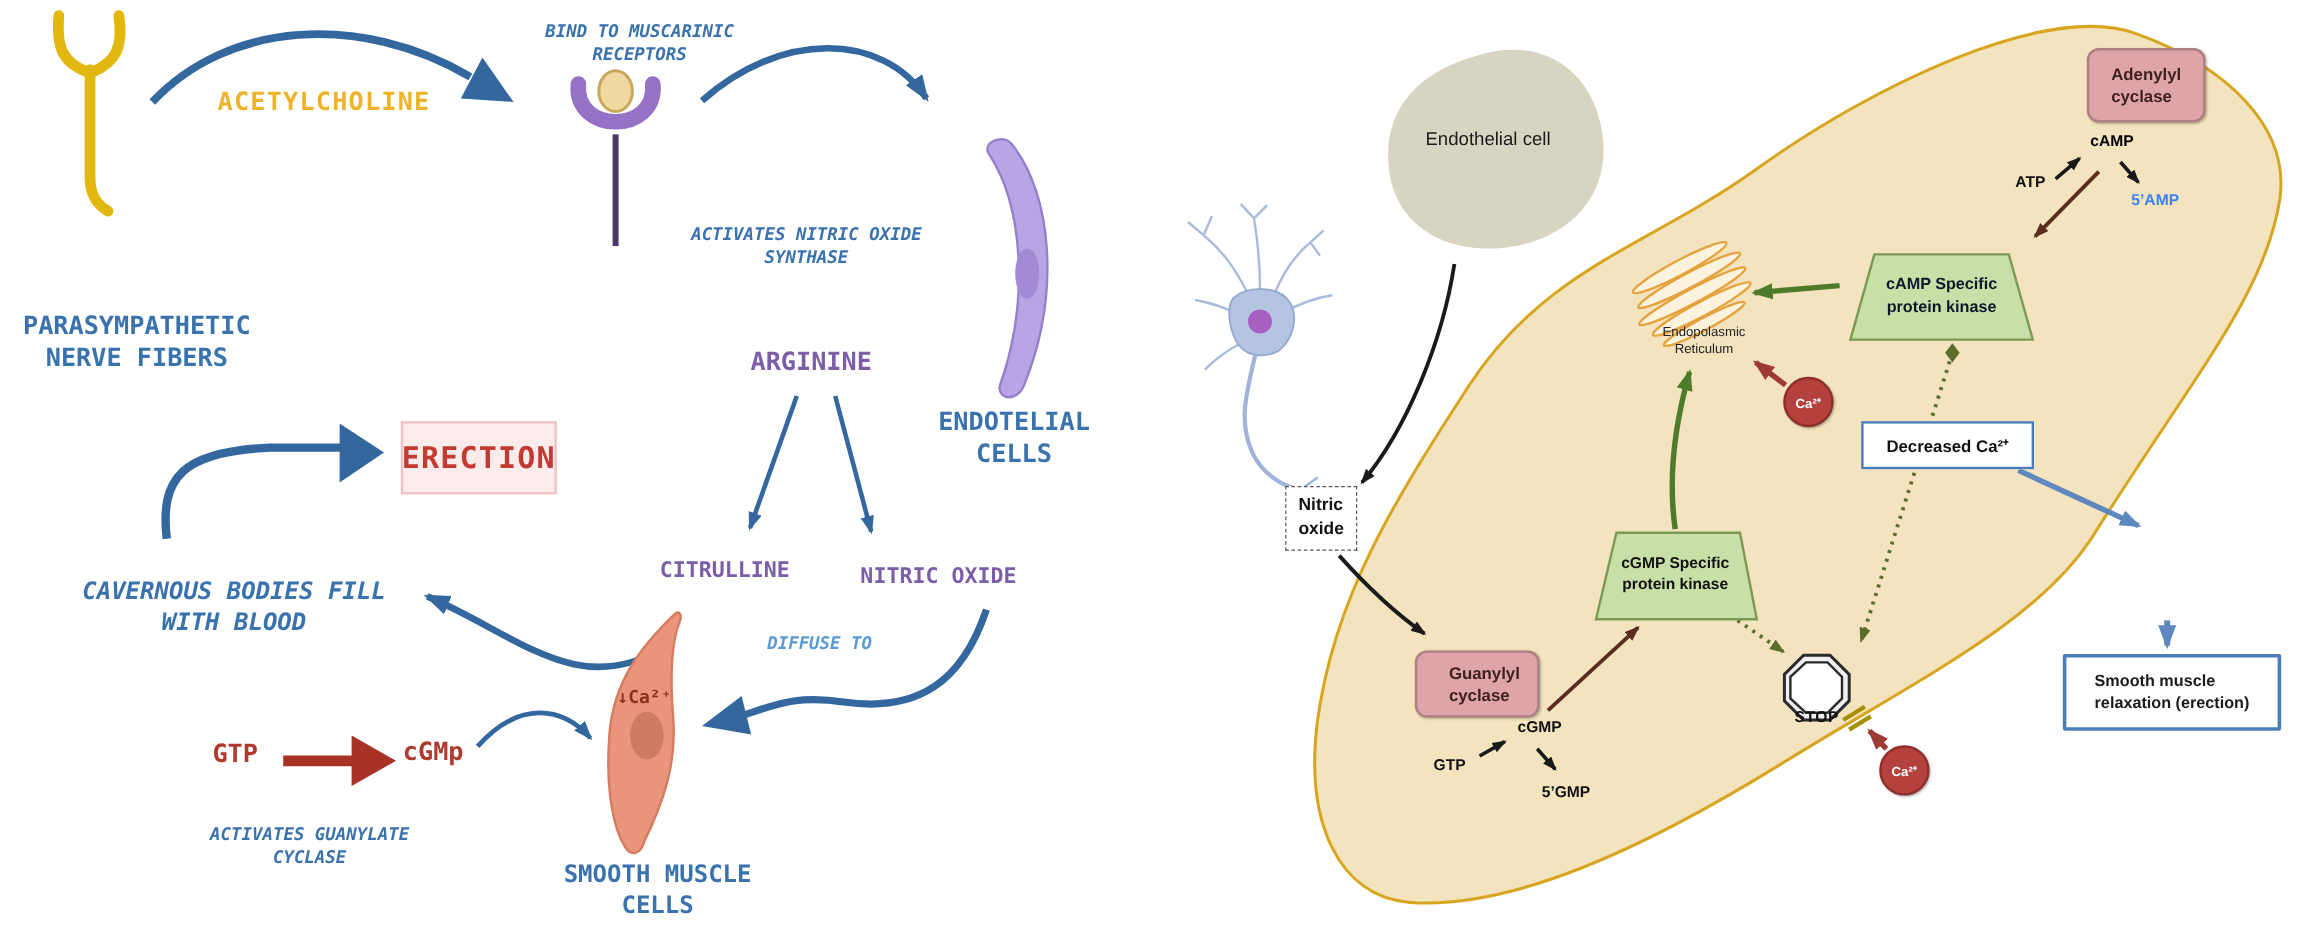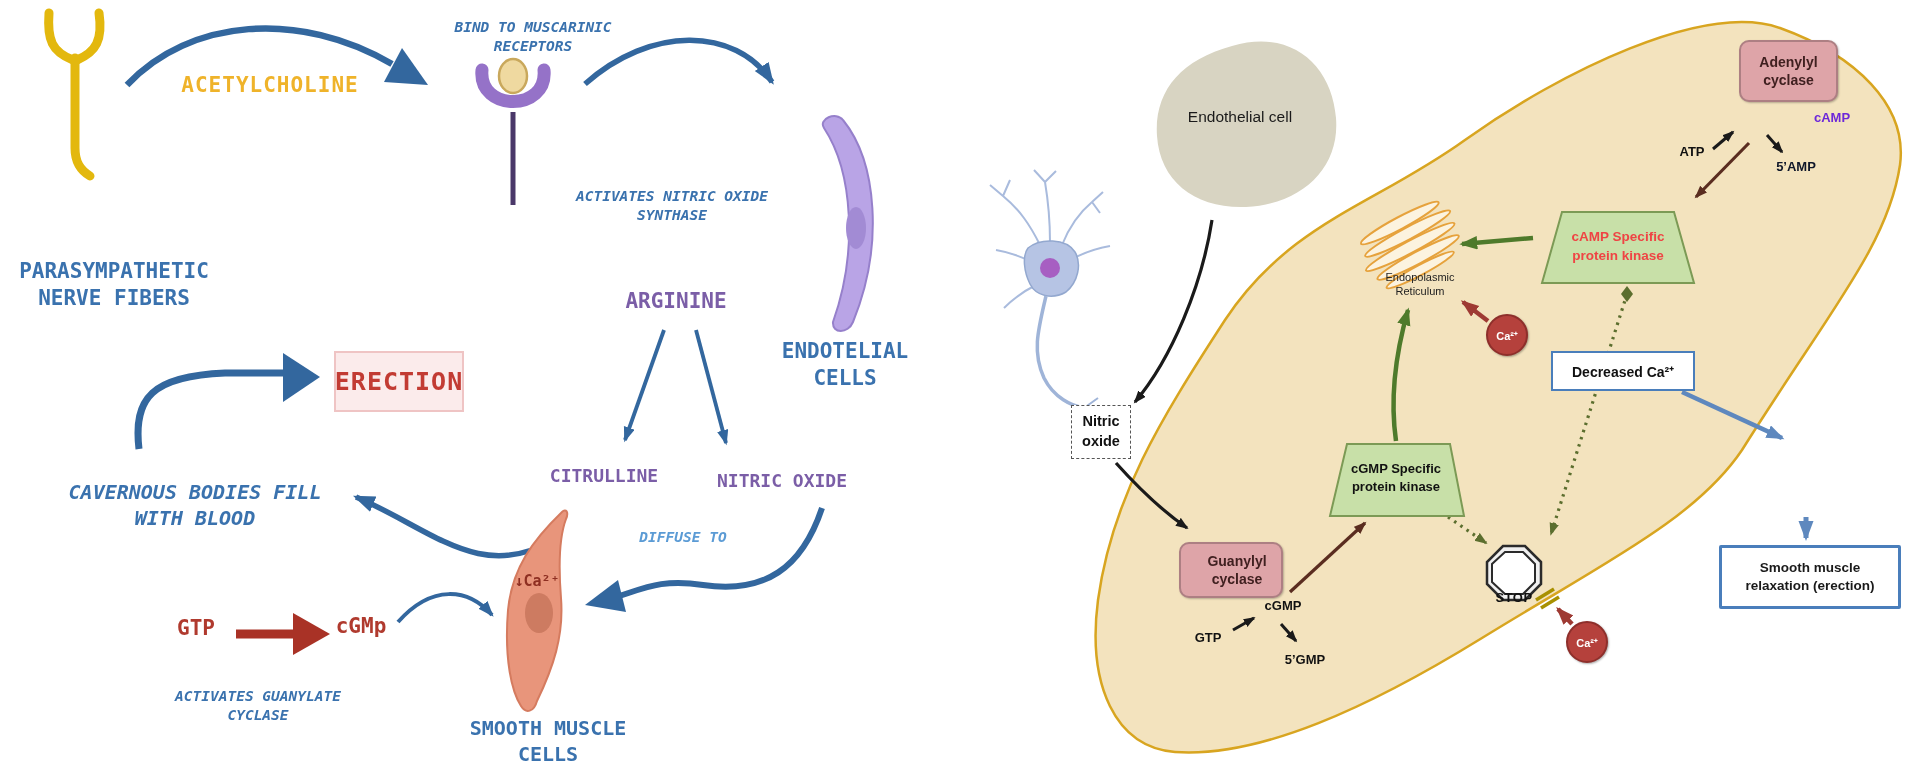--- a/index.html
+++ b/index.html
@@ -8,21 +8,21 @@
   #shapes{position:absolute;left:0;top:0;z-index:1;}
   .lbl{position:absolute;z-index:3;transform:translateX(-50%);text-align:center;
        white-space:pre-line;font-weight:bold;line-height:1.3;}
   .mono{font-family:"DejaVu Sans Mono",monospace;}
   .sans{font-family:"Liberation Sans",sans-serif;}
   .it{font-style:italic;}
   .blue{color:#3A72AE;}
   .purple{color:#7B5EA7;}
   .dred{color:#B03A2E;}
   .box{position:absolute;z-index:3;display:flex;align-items:center;justify-content:center;
-       text-align:center;white-space:pre-line;font-weight:bold;}
+       white-space:pre-line;font-weight:bold;}
   .bluebox{background:#ffffff;border:3px solid #4A7EBB;border-radius:2px;
            font:bold 13.5px "Liberation Sans",sans-serif;color:#1a1a1a;line-height:1.35;}
   .pinkbox{background:#DEA4A8;border:2px solid #AD7F83;border-radius:10px;
            font:bold 14px "Liberation Sans",sans-serif;color:#402020;line-height:1.3;
            box-shadow:1px 1px 2px rgba(0,0,0,0.25);}
   .cacircle{background:#B5413C;border:2px solid #8E2F2B;border-radius:50%;
             color:#fff;font:bold 11px "Liberation Sans",sans-serif;width:38px;height:38px;
             box-shadow:1px 1px 2px rgba(0,0,0,0.3);}
 </style>
 </head>
@@ -209,23 +209,23 @@
 CELLS</div>
 <div class="lbl mono" style="left:537px;top:572px;font-size:15px;color:#8E2F22;">↓Ca²⁺</div>
 
 <div class="lbl sans" style="left:1240px;top:107px;font-size:15.5px;font-weight:normal;color:#1a1a1a;">Endothelial cell</div>
 <div class="box sans" style="left:1071px;top:405px;width:58px;height:52px;background:#fff;
      border:1.5px dashed #555;font-size:14.5px;color:#111;line-height:1.35;">Nitric
 oxide</div>
 <div class="box pinkbox" style="left:1739px;top:40px;width:95px;height:58px;">Adenylyl
 cyclase</div>
 <div class="lbl sans" style="left:1692px;top:144px;font-size:13px;color:#111;">ATP</div>
-<div class="lbl sans" style="left:1832px;top:110px;font-size:13px;color:#6d28d9;">cAMP</div>
-<div class="lbl sans" style="left:1796px;top:159px;font-size:13px;color:#0f172a;">5’AMP</div>
-<div class="lbl sans" style="left:1618px;top:228px;font-size:13.5px;color:#ef4444;line-height:1.4;">cAMP Specific
+<div class="lbl sans" style="left:1760px;top:110px;font-size:13px;color:#000000;">cAMP</div>
+<div class="lbl sans" style="left:1796px;top:159px;font-size:13px;color:#3b82f6;">5’AMP</div>
+<div class="lbl sans" style="left:1618px;top:228px;font-size:13.5px;color:#0f172a;line-height:1.4;">cAMP Specific
 protein kinase</div>
 <div class="lbl sans" style="left:1420px;top:270px;font-size:11px;font-weight:normal;color:#222;">Endopolasmic
 Reticulum</div>
 <div class="box cacircle" style="left:1486px;top:314px;">Ca²⁺</div>
 <div class="box" style="left:1551px;top:351px;width:140px;height:36px;background:#fff;
      border:2.5px solid #4A7EBB;font:bold 14px 'Liberation Sans',sans-serif;color:#111;">Decreased Ca²⁺</div>
 <div class="lbl sans" style="left:1396px;top:460px;font-size:13px;color:#111;line-height:1.4;">cGMP Specific
 protein kinase</div>
 <div class="box pinkbox" style="left:1179px;top:542px;width:88px;height:52px;padding-left:12px;">Guanylyl
 cyclase</div>

